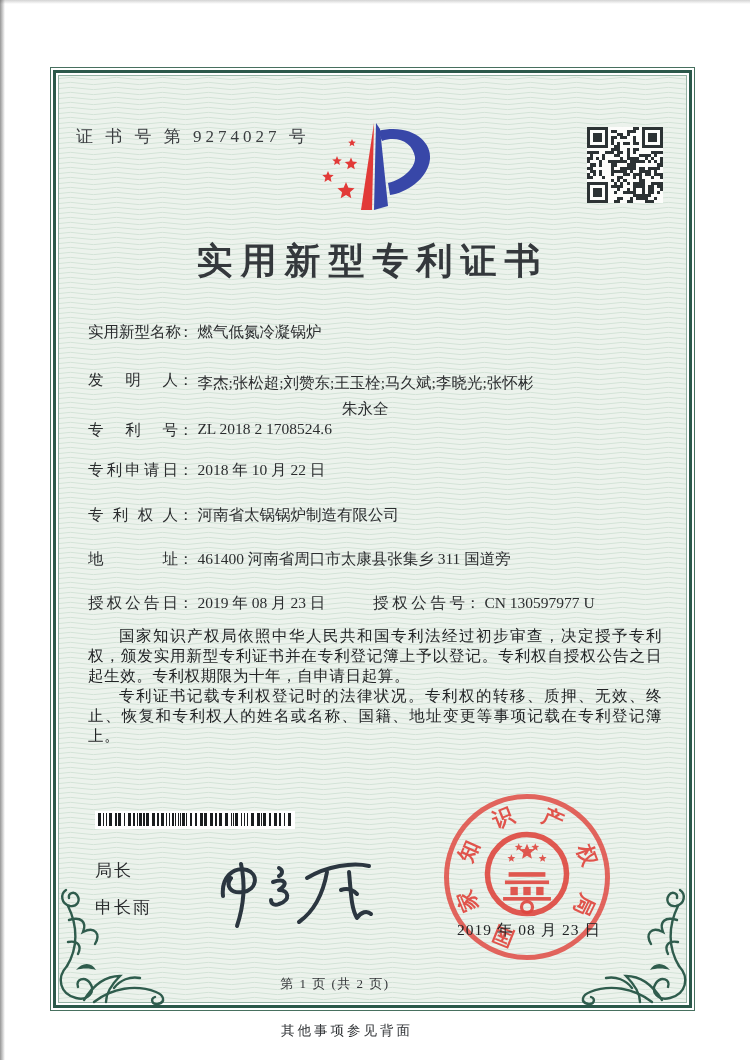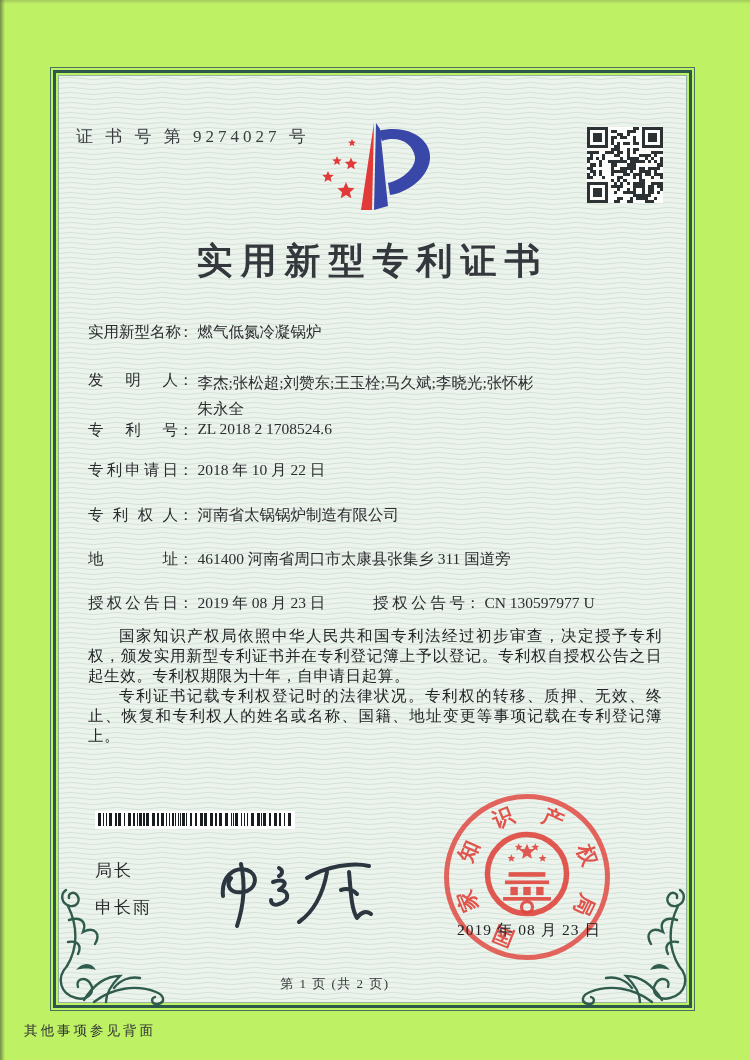--- a/index.html
+++ b/index.html
@@ -1,18 +1,18 @@
 <!DOCTYPE html>
 <html><head>
 <meta charset="utf-8">
 <style>
   html,body{margin:0;padding:0;background:#e9e9e9;}
   #page{
     position:relative;width:750px;height:1060px;margin:0 auto;
-    background:#bef264;overflow:hidden;
+    background:#ffffff;overflow:hidden;
     font-family:"Liberation Serif","DejaVu Serif",serif;
     color:#26282a;
   }
   .scan-edge-left{position:absolute;left:0;top:0;width:5px;height:100%;
     background:linear-gradient(90deg,rgba(45,45,45,.5),rgba(45,45,45,0));z-index:9;}
   .scan-edge-top{position:absolute;left:0;top:0;width:100%;height:4px;
     background:linear-gradient(180deg,rgba(80,80,80,.25),rgba(80,80,80,0));z-index:9;}
 
   
   .frame-a{position:absolute;left:50px;top:67px;width:645px;height:944px;
@@ -28,21 +28,21 @@
 
   #logo{position:absolute;left:298px;top:113px;width:164px;height:104px;z-index:2;}
   #qr{position:absolute;left:587px;top:127px;width:76px;height:76px;z-index:2;}
 
   #title{position:absolute;left:50px;top:237px;width:645px;text-align:center;
     font-size:36px;font-weight:bold;letter-spacing:8px;color:#34383c;z-index:2;}
 
   .row{position:absolute;left:88px;font-size:15.5px;color:#2b2d2f;z-index:2;white-space:nowrap;}
   .row .lbl{display:inline-block;width:90px;text-align:justify;text-align-last:justify;vertical-align:top;}
   .row .colon{display:inline-block;vertical-align:top;}
-  .row .val{display:inline-block;vertical-align:top;white-space:normal;}
+  .row .val{display:inline-block;vertical-align:top;white-space:normal;text-align:center;}
   #row-name{top:322px;}
   #row-inventors{top:370px;}
   #row-inventors .val span{display:block;line-height:26px;}
   #row-patentno{top:420px;}
   #row-filing{top:460px;}
   #row-patentee{top:505px;}
   #row-address{top:549px;}
   #row-grant{top:593px;}
   #pair-grantno{position:absolute;left:285px;top:0;white-space:nowrap;}
   #pair-grantno .lbl2{display:inline-block;width:92px;text-align:justify;text-align-last:justify;}
@@ -64,21 +64,21 @@
     text-align:center;font-size:21px;font-weight:bold;line-height:24px;
     color:rgba(223,58,50,.92);font-family:"Liberation Serif",serif;}
   #emblem{position:absolute;left:37px;top:34px;width:92px;height:92px;}
   #seal-date{position:absolute;left:448px;top:920px;width:162px;text-align:center;
     font-size:15.5px;color:#212426;z-index:5;letter-spacing:1px;}
 
   #flourishes{position:absolute;left:50px;top:882px;width:646px;height:130px;z-index:1;}
 
   #page-info{position:absolute;left:12px;top:975px;width:646px;text-align:center;
     font-size:13px;letter-spacing:1.5px;color:#34373a;z-index:2;}
-  #back-note{position:absolute;left:24px;top:1022px;width:646px;text-align:left;
+  #back-note{position:absolute;left:24px;top:1022px;width:646px;text-align:center;
     font-size:13.5px;letter-spacing:3px;color:#2e3134;}
 </style>
 </head>
 <body>
 
 <div id="page">
 
   <svg class="waves" aria-hidden="true">
     <defs>
       <pattern id="wv" width="46" height="5" patternUnits="userSpaceOnUse">

